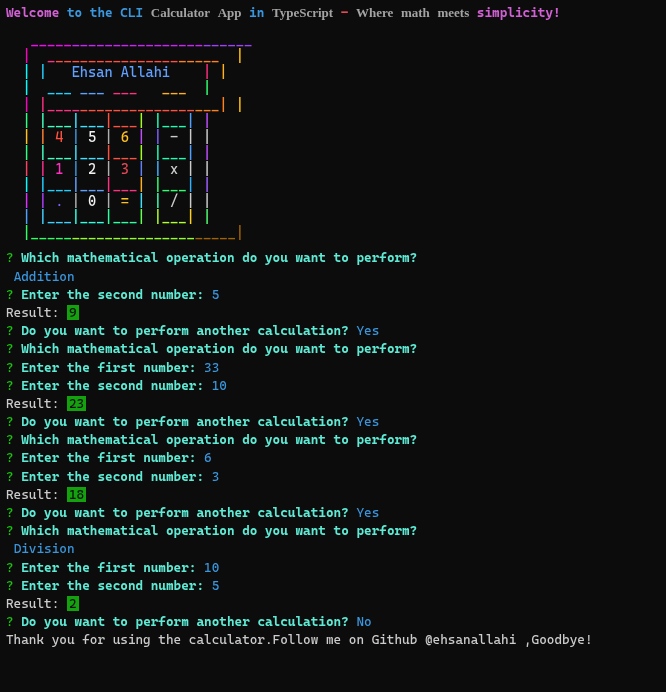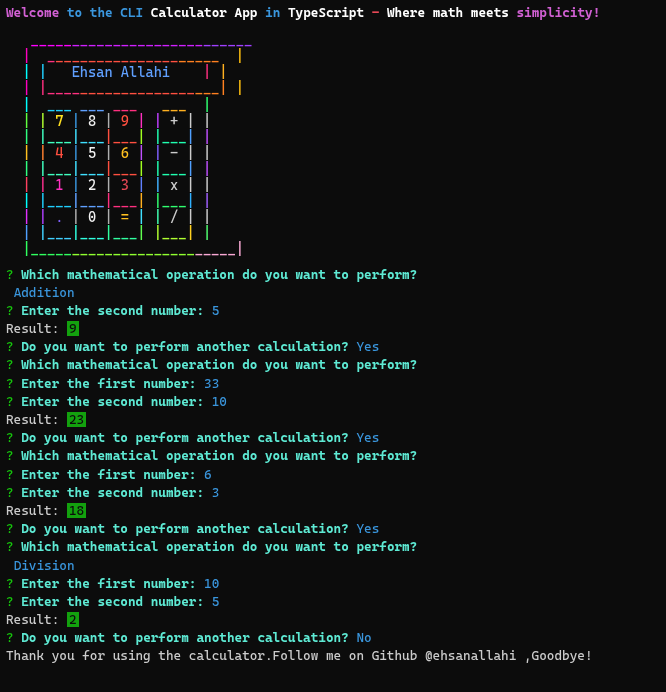--- a/index.html
+++ b/index.html
@@ -8,21 +8,21 @@
       font-family: 'Cascadia Mono', 'Consolas', monospace;
       font-size: 13px;
       line-height: 1.4;
       margin: 0;
       padding: 4px 6px;
       width: 666px;
       box-sizing: border-box;
     }
     .line { white-space: pre; }
     .banner span { font-weight: bold; }
-    .green { color: #ffffff; }
+    .green { color: #a3a3a3; font-family: Liberation Serif, serif; }
     .cyan { color: #3a96dd; }
     .magenta { color: #d160d3; }
     .red { color: #e74856; }
     .gray { color: #cccccc; }
     .bg-green { background: #13a10e; color: #0c0c0c; padding: 0 2px; }
     .ascii-art {
       margin: 10px 0 8px 0;
       line-height: 1.15;
       font-size: 14px;
     }
@@ -106,41 +106,40 @@
     .rb8 span:nth-child(3){color:#30ffe0;}
     .rb8 span:nth-child(4){color:#30ffa0;}
     .rb8 span:nth-child(5){color:#60ff50;}
     .rb8 span:nth-child(6){color:#b0ff30;}
     .rb8 span:nth-child(7){color:#ffd020;}
     .rb8 span:nth-child(8){color:#50ff70;}
     .rb8 span:nth-child(9){color:#b0ff30;}
 
     .rb9 span:nth-child(1){color:#30ff60;text-align:right;}
     .rb9 span:nth-child(2){color:#90ff30;}
-    .rb9 span:nth-child(3){color:#f9a8d4;}
+    .rb9 span:nth-child(3){color:#a16207;}
 
     .session { margin-top: 4px; }
     .q-mark { color: #16c60c; }
     .prompt-text { color: #5eead4; font-weight: bold; margin-top: 31px; }
     .answer-cyan { color: #3a96dd; }
     .answer-plain { color: #3a96dd; }
     .result-label { color: #cccccc; }
   </style>
 </head>
 <body>
 
 <div class="line banner"><span class="magenta">Welcome</span> <span class="cyan">to</span> <span class="cyan">the</span> <span class="cyan">CLI</span> <span class="green">Calculator</span> <span class="green">App</span> <span class="cyan">in</span> <span class="green">TypeScript</span> <span class="red">-</span> <span class="green">Where</span> <span class="green">math</span> <span class="green">meets</span> <span class="magenta">simplicity!</span></div>
 
 <div class="ascii-art">
 <div class="line rb0">   <span>_____</span><span>________________</span><span>______</span></div>
 <div class="line rb1">  <span>|</span>  <span>_</span><span>_______________</span><span>_____</span>  <span>|</span><span> </span><span> </span><span> </span></div>
 <div class="line rb2">  <span>|</span> <span>|</span>   <span>Ehsan Allahi</span>    <span>|</span> <span>|</span><span> </span><span> </span><span> </span></div>
+<div class="line rb2">  <span>|</span>  <span>___ </span><span>___ </span><span>___ </span>  <span>___ </span> <span>|</span><span> </span><span> </span><span> </span></div>
 <div class="line rb1">  <span>|</span> <span>|____</span><span>______________</span><span>___|</span> <span>|</span><span> </span><span> </span><span> </span></div>
-<div class="line rb2">  <span>|</span>  <span>___ </span><span>___ </span><span>___ </span>  <span>___ </span> <span>|</span><span> </span><span> </span><span> </span></div>
-<div class="line rb4">  <span>|</span> <span>| </span><span>7</span> <span>| </span><span>8</span> <span>| </span><span>9</span> <span>|</span> <span>| </span><span>+</span> <span>|</span> <span>|</span></div>
 <div class="line rb3">  <span>|</span> <span>|___</span><span>|___</span><span>|___</span><span>|</span> <span>|___</span><span>|</span> <span>|</span><span> </span></div>
 <div class="line rb5">  <span>|</span> <span>| </span><span>4</span> <span>| </span><span>5</span> <span>| </span><span>6</span> <span>|</span> <span>| </span><span>-</span> <span>|</span> <span>|</span></div>
 <div class="line rb3">  <span>|</span> <span>|___</span><span>|___</span><span>|___</span><span>|</span> <span>|___</span><span>|</span> <span>|</span><span> </span></div>
 <div class="line rb6">  <span>|</span> <span>| </span><span>1</span> <span>| </span><span>2</span> <span>| </span><span>3</span> <span>|</span> <span>| </span><span>x</span> <span>|</span> <span>|</span></div>
 <div class="line rb2">  <span>|</span> <span>|___</span><span>|___</span><span>|___</span><span>|</span> <span>|___</span><span>|</span> <span>|</span><span> </span></div>
 <div class="line rb7">  <span>|</span> <span>| </span><span>.</span> <span>| </span><span>0</span> <span>| </span><span>=</span> <span>|</span> <span>| </span><span>/</span> <span>|</span> <span>|</span></div>
 <div class="line rb8">  <span>|</span> <span>|___</span><span>|___</span><span>|___</span><span>|</span> <span>|___</span><span>|</span> <span>|</span><span> </span></div>
 <div class="line rb9">  <span>|_____</span><span>_______________</span><span>_____|</span></div>
 </div>
 

